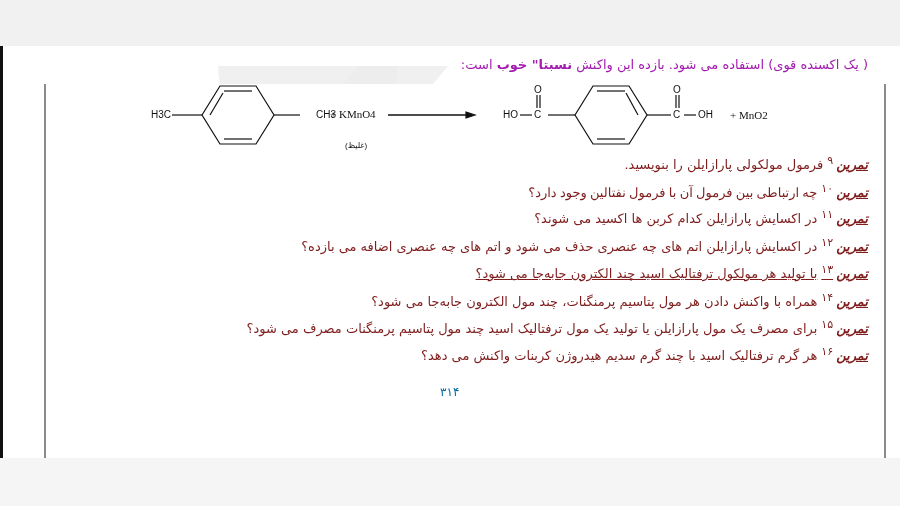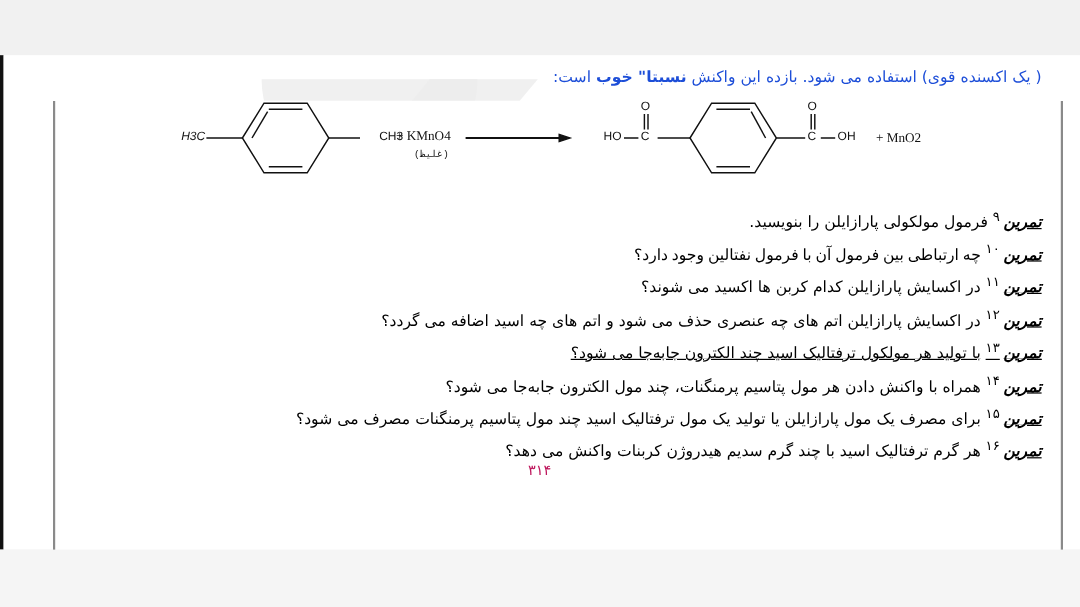--- a/index.html
+++ b/index.html
@@ -20,34 +20,34 @@
     .watermark {
       position:absolute; left:215px; top:20px; width:180px; height:80px;
       border-radius:0 0 90px 90px; background:#ececec; opacity:0.8;
     }
     .watermark2 {
       position:absolute; left:330px; top:20px; width:90px; height:60px;
       background:#ececec; transform:skewX(-40deg); opacity:0.8;
     }
     .intro {
       position:absolute; right:32px; top:57px; direction:rtl; text-align:left;
-      font-size:13px; color:#1d4ed8; white-space:nowrap;
+      font-size:13px; color:#a21caf; white-space:nowrap;
     }
     .intro b { font-weight:bold; }
     .reaction { position:absolute; left:148px; top:82px; width:640px; height:70px; }
     .reaction svg { position:absolute; left:0; top:0; }
     .chem { position:absolute; font-family:"Liberation Sans", sans-serif; font-size:10px; color:#111; }
     .chem-serif { position:absolute; font-family:"Liberation Serif", serif; font-size:11px; color:#111; }
     .exercise {
       position:absolute; right:32px; direction:rtl; text-align:right;
-      font-size:13px; color:#000000; white-space:nowrap; height:26px; line-height:26px;margin-top:20px;
+      font-size:13px; color:#7f1d1d; white-space:nowrap; height:26px; line-height:26px;
     }
     .ex-label { font-weight:bold; font-style:italic; text-decoration:underline; font-size:13px; }
     .ex-num { font-size:11px; vertical-align:super; margin:0 3px 0 4px; }
-    .page-number { position:absolute; left:440px; top:385px; font-size:12px; color:#be185d; direction:rtl; }
+    .page-number { position:absolute; left:440px; top:385px; font-size:12px; color:#0369a1; direction:rtl; }
   </style>
 </head>
 <body>
 
 <div class="top-strip"></div>
 <div class="left-bar"></div>
 <div class="page-area">
   <div class="watermark"></div>
   <div class="watermark2"></div>
   <div class="page-frame"></div>
@@ -81,44 +81,44 @@
 
       <line x1="389" y1="13" x2="389" y2="26"></line>
       <line x1="392" y1="13" x2="392" y2="26"></line>
       <line x1="372" y1="33" x2="384" y2="33"></line>
 
       <line x1="528" y1="13" x2="528" y2="26"></line>
       <line x1="531" y1="13" x2="531" y2="26"></line>
       <line x1="536" y1="33" x2="548" y2="33"></line>
     </g>
   </svg>
-  <span class="chem" style="left:3px;top:27px;font-style:italic;">H3C</span>
+  <span class="chem" style="left:3px;top:27px;">H3C</span>
   <span class="chem" style="left:168px;top:27px;">CH3</span>
   <span class="chem-serif" style="left:182px;top:26px;">+ KMnO4</span>
-  <span class="chem" style="left:197px;top:42px;font-size:8px;direction:rtl;font-family:Liberation Mono, monospace;">(غلیظ)</span>
+  <span class="chem" style="left:197px;top:59px;font-size:8px;direction:rtl;">(غلیظ)</span>
   <span class="chem" style="left:355px;top:27px;">HO</span>
   <span class="chem" style="left:386px;top:27px;">C</span>
   <span class="chem" style="left:386px;top:2px;">O</span>
   <span class="chem" style="left:525px;top:27px;">C</span>
   <span class="chem" style="left:525px;top:2px;">O</span>
   <span class="chem" style="left:550px;top:27px;">OH</span>
   <span class="chem-serif" style="left:582px;top:27px;">+ MnO2</span>
 </div>
 
 <div class="exercise" style="top:148px;">
   <span class="ex-label">تمرین</span><span class="ex-num">۹</span><span>فرمول مولکولی پارازایلن را بنویسید.</span>
 </div>
 <div class="exercise" style="top:175px;font-family:Liberation Serif, serif;">
   <span class="ex-label">تمرین</span><span class="ex-num">۱۰</span><span>چه ارتباطی بین فرمول آن با فرمول نفتالین وجود دارد؟</span>
 </div>
 <div class="exercise" style="top:202px;">
   <span class="ex-label">تمرین</span><span class="ex-num">۱۱</span><span>در اکسایش پارازایلن کدام کربن ها اکسید می شوند؟</span>
 </div>
 <div class="exercise" style="top:230px;">
-  <span class="ex-label">تمرین</span><span class="ex-num">۱۲</span><span>در اکسایش پارازایلن اتم های چه عنصری حذف می شود و اتم های چه اسید اضافه می گردد؟</span>
+  <span class="ex-label">تمرین</span><span class="ex-num">۱۲</span><span>در اکسایش پارازایلن اتم های چه عنصری حذف می شود و اتم های چه عنصری اضافه می بازده؟</span>
 </div>
 <div class="exercise" style="top:257px;text-decoration:underline;">
   <span class="ex-label">تمرین</span><span class="ex-num">۱۳</span><span>با تولید هر مولکول ترفتالیک اسید چند الکترون جابه‌جا می شود؟</span>
 </div>
 <div class="exercise" style="top:285px;">
   <span class="ex-label">تمرین</span><span class="ex-num">۱۴</span><span>همراه با واکنش دادن هر مول پتاسیم پرمنگنات، چند مول الکترون جابه‌جا می شود؟</span>
 </div>
 <div class="exercise" style="top:312px;">
   <span class="ex-label">تمرین</span><span class="ex-num">۱۵</span><span>برای مصرف یک مول پارازایلن یا تولید یک مول ترفتالیک اسید چند مول پتاسیم پرمنگنات مصرف می شود؟</span>
 </div>

